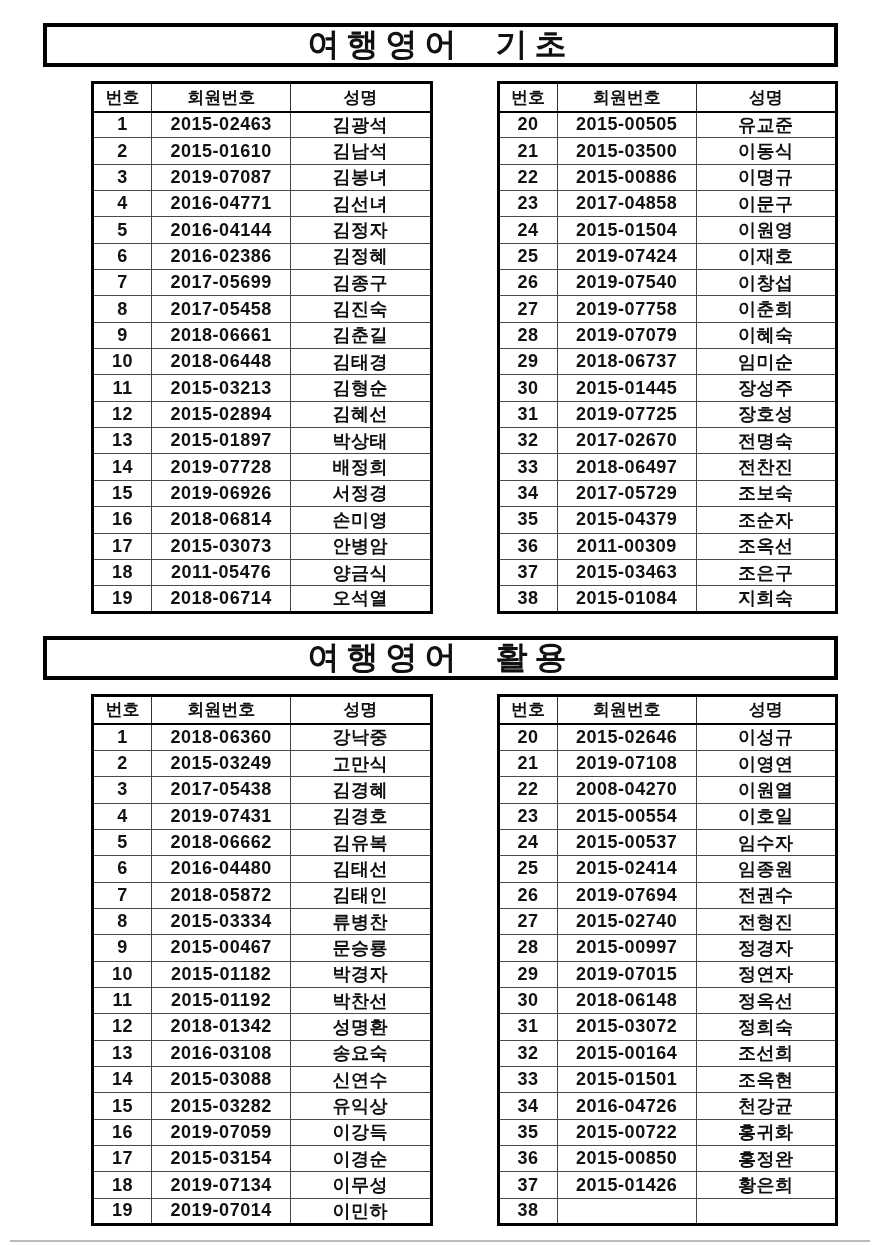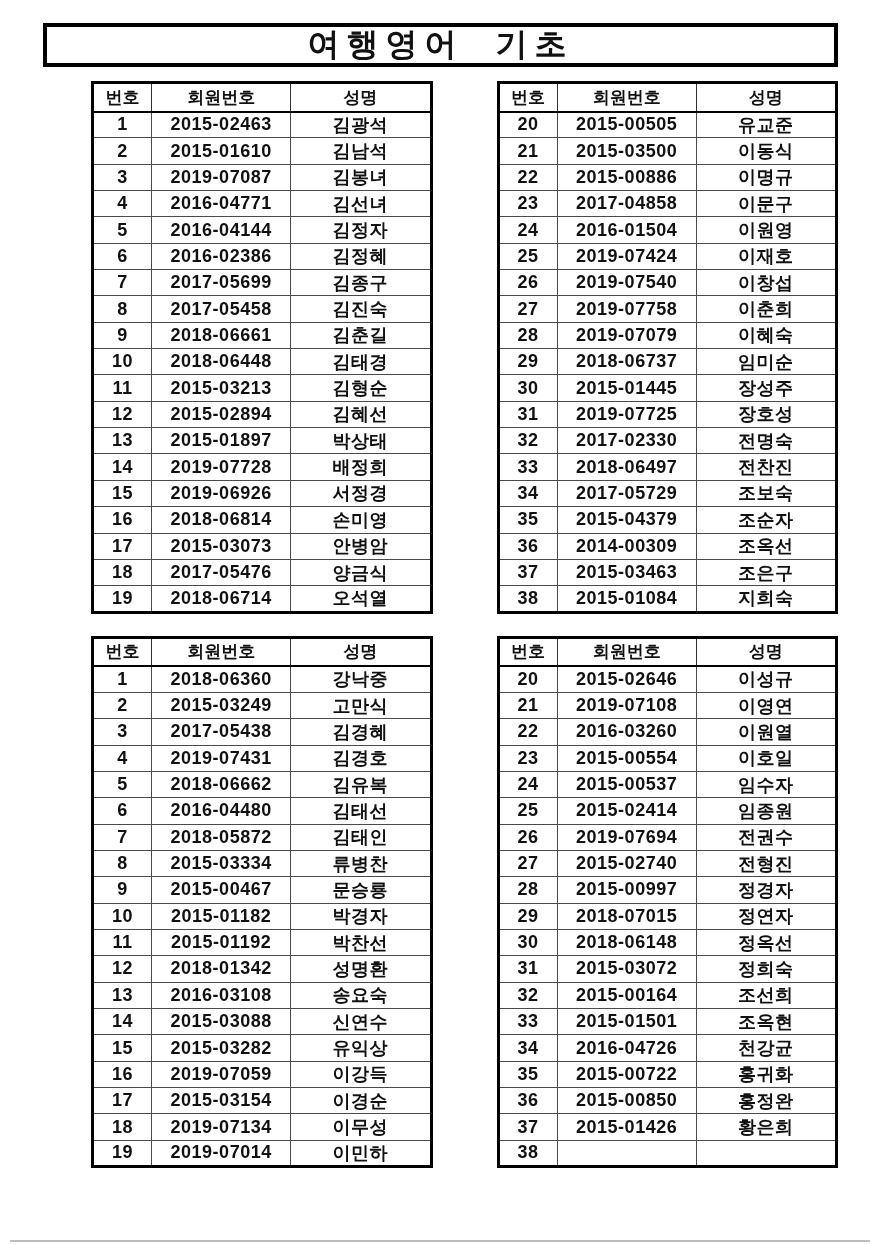--- a/index.html
+++ b/index.html
@@ -166,21 +166,21 @@
               <td>2018-06814</td>
               <td>손미영</td>
             </tr>
             <tr>
               <td>17</td>
               <td>2015-03073</td>
               <td>안병암</td>
             </tr>
             <tr>
               <td>18</td>
-              <td>2017-05476</td>
+              <td>2011-05476</td>
               <td>양금식</td>
             </tr>
             <tr>
               <td>19</td>
               <td>2018-06714</td>
               <td>오석열</td>
             </tr>
           </tbody>
         </table>
       <table class="roster">
@@ -212,21 +212,21 @@
               <td>2015-00886</td>
               <td>이명규</td>
             </tr>
             <tr>
               <td>23</td>
               <td>2017-04858</td>
               <td>이문구</td>
             </tr>
             <tr>
               <td>24</td>
-              <td>2016-01504</td>
+              <td>2015-01504</td>
               <td>이원영</td>
             </tr>
             <tr>
               <td>25</td>
               <td>2019-07424</td>
               <td>이재호</td>
             </tr>
             <tr>
               <td>26</td>
               <td>2019-07540</td>
@@ -252,59 +252,62 @@
               <td>2015-01445</td>
               <td>장성주</td>
             </tr>
             <tr>
               <td>31</td>
               <td>2019-07725</td>
               <td>장호성</td>
             </tr>
             <tr>
               <td>32</td>
-              <td>2017-02330</td>
+              <td>2017-02670</td>
               <td>전명숙</td>
             </tr>
             <tr>
               <td>33</td>
               <td>2018-06497</td>
               <td>전찬진</td>
             </tr>
             <tr>
               <td>34</td>
               <td>2017-05729</td>
               <td>조보숙</td>
             </tr>
             <tr>
               <td>35</td>
               <td>2015-04379</td>
               <td>조순자</td>
             </tr>
             <tr>
               <td>36</td>
-              <td>2014-00309</td>
+              <td>2011-00309</td>
               <td>조옥선</td>
             </tr>
             <tr>
               <td>37</td>
               <td>2015-03463</td>
               <td>조은구</td>
             </tr>
             <tr>
               <td>38</td>
               <td>2015-01084</td>
               <td>지희숙</td>
             </tr>
           </tbody>
         </table>
     </div>
   </section>
 
   <section class="section-2">
+    <div class="title-box">
+      <span>여행영어  활용</span>
+    </div>
     <div class="tables">
       <table class="roster">
         <colgroup>
             <col class="c-no">
             <col class="c-id">
             <col class="c-nm">
           </colgroup>
       <thead>
             <tr>
               <th>번호</th>
@@ -429,21 +432,21 @@
               <td>2015-02646</td>
               <td>이성규</td>
             </tr>
             <tr>
               <td>21</td>
               <td>2019-07108</td>
               <td>이영연</td>
             </tr>
             <tr>
               <td>22</td>
-              <td>2016-03260</td>
+              <td>2008-04270</td>
               <td>이원열</td>
             </tr>
             <tr>
               <td>23</td>
               <td>2015-00554</td>
               <td>이호일</td>
             </tr>
             <tr>
               <td>24</td>
               <td>2015-00537</td>
@@ -464,21 +467,21 @@
               <td>2015-02740</td>
               <td>전형진</td>
             </tr>
             <tr>
               <td>28</td>
               <td>2015-00997</td>
               <td>정경자</td>
             </tr>
             <tr>
               <td>29</td>
-              <td>2018-07015</td>
+              <td>2019-07015</td>
               <td>정연자</td>
             </tr>
             <tr>
               <td>30</td>
               <td>2018-06148</td>
               <td>정옥선</td>
             </tr>
             <tr>
               <td>31</td>
               <td>2015-03072</td>

